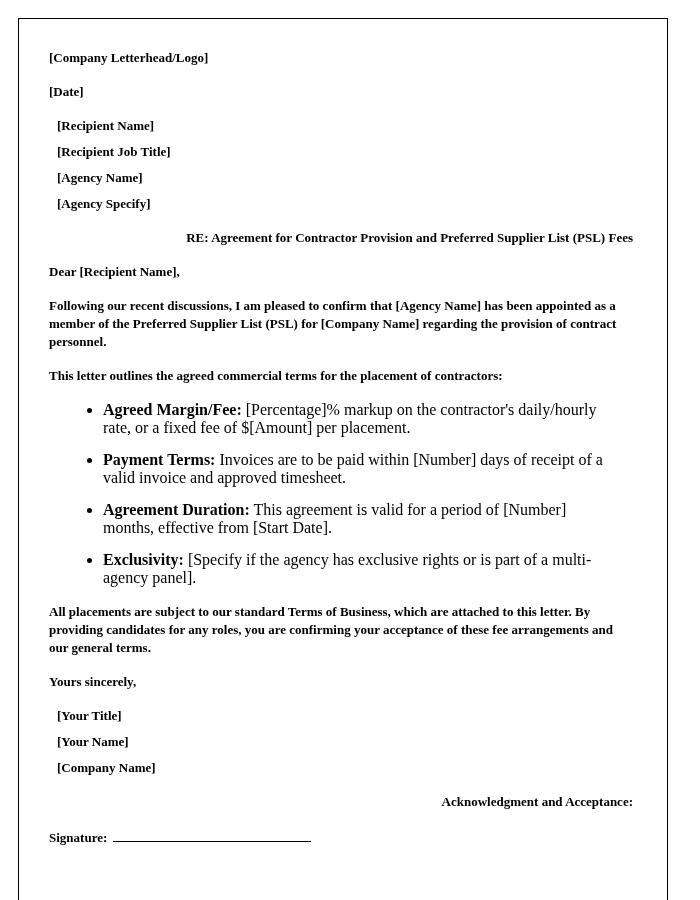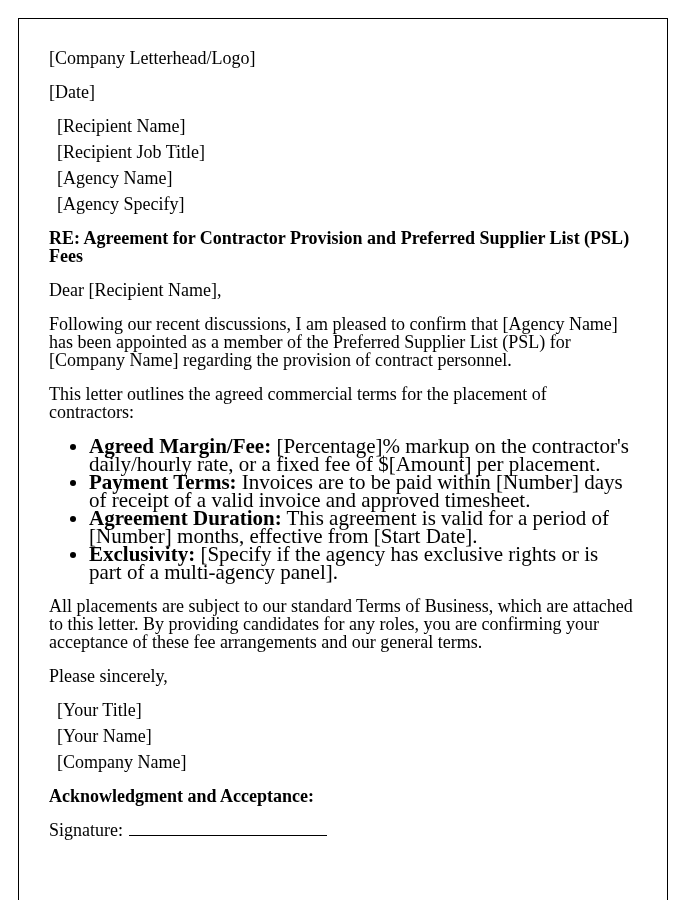--- a/index.html
+++ b/index.html
@@ -21,41 +21,43 @@
     top: 18px;
     width: 650px;
     height: 930px; 
     border: 1px solid #000000;
     box-sizing: border-box;
     background: #ffffff;
     padding: 30px 34px 30px 30px;
   }
   .page p {
     margin: 0 0 16px 0;
-    font-size: 18px;
+    font-size: 13px;
     line-height: 18px;
+    font-weight: bold;
   }
   .tight p, p.tight {
     margin: 8px;
   }
   .block {
     margin: 0 0 16px 0;
   }
   .bold {
     font-weight: bold;
+    text-align: right;
   }
   ul.terms {
     margin: 0 0 16px 0;
     padding-left: 40px;
     list-style: disc outside;
   }
   ul.terms li {
-    font-size: 21px;
+    font-size: 16px;
     line-height: 18px;
-    margin: 0;
+    margin: 14px;
   }
   .sig-row {
     margin-top: 18px;
   }
   .sig-line {
     display: inline-block;
     width: 198px;
     border-bottom: 1px solid #000000;
     height: 14px;
     margin-left: 6px;
@@ -89,21 +91,21 @@
   <ul class="terms">
     <li><span class="bold">Agreed Margin/Fee:</span><span> [Percentage]% markup on the contractor's daily/hourly rate, or a fixed fee of $[Amount] per placement.</span></li>
     <li><span class="bold">Payment Terms:</span><span> Invoices are to be paid within [Number] days of receipt of a valid invoice and approved timesheet.</span></li>
     <li><span class="bold">Agreement Duration:</span><span> This agreement is valid for a period of [Number] months, effective from [Start Date].</span></li>
     <li><span class="bold">Exclusivity:</span><span> [Specify if the agency has exclusive rights or is part of a multi-agency panel].</span></li>
   </ul>
 
   <p>All placements are subject to our standard Terms of Business, which are attached to this letter. By providing candidates for any roles, you are confirming your acceptance of these fee arrangements and our general terms.</p>
 
 
-  <p>Please sincerely,</p>
+  <p>Yours sincerely,</p>
 
   <div class="block tight">
     <p>[Your Title]</p>
     <p>[Your Name]</p>
     <p>[Company Name]</p>
   </div>
 
   <p class="bold">Acknowledgment and Acceptance:</p>
 
   <p class="sig-row"><span>Signature:</span><span class="sig-line"></span></p>

